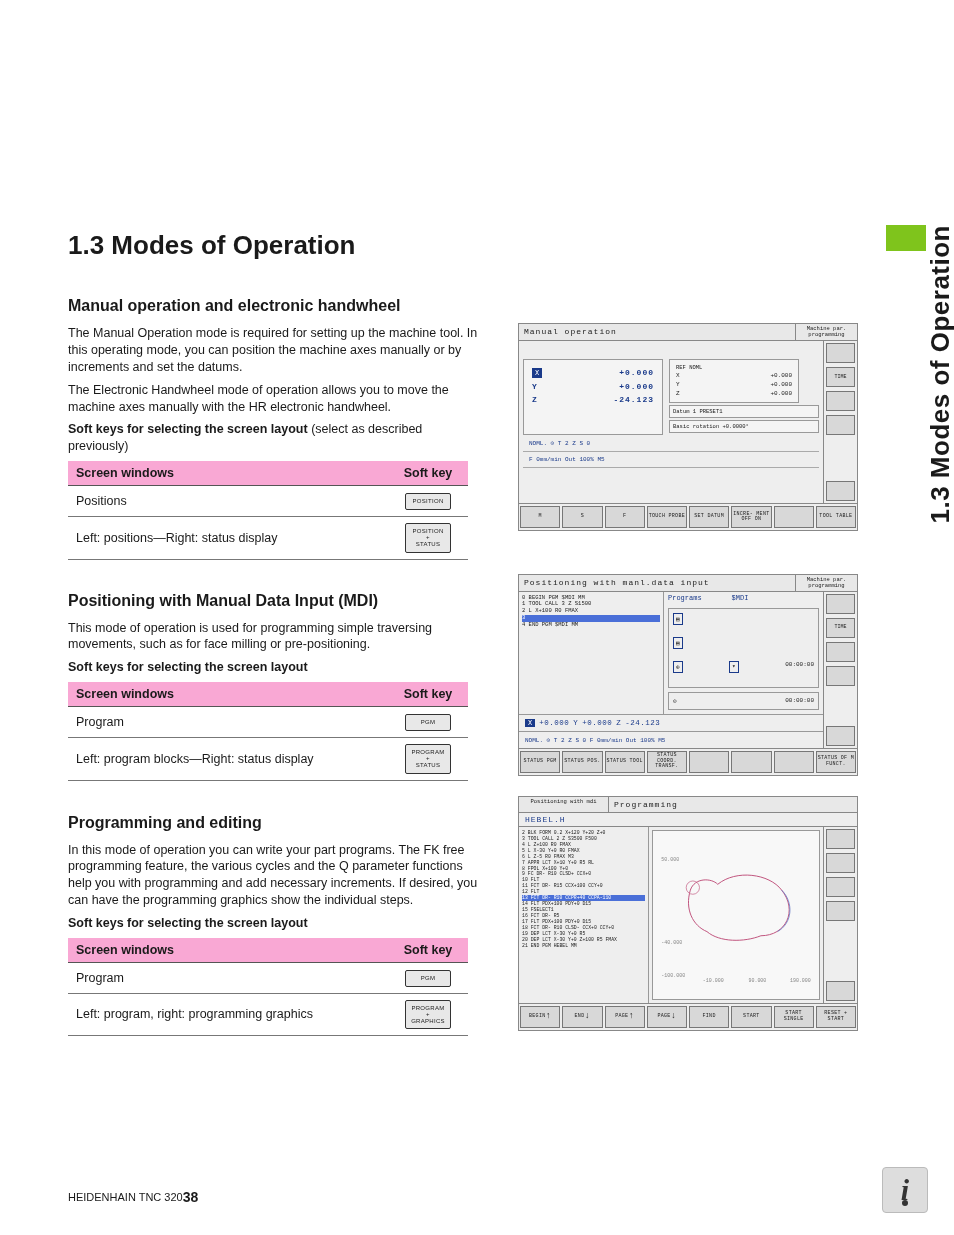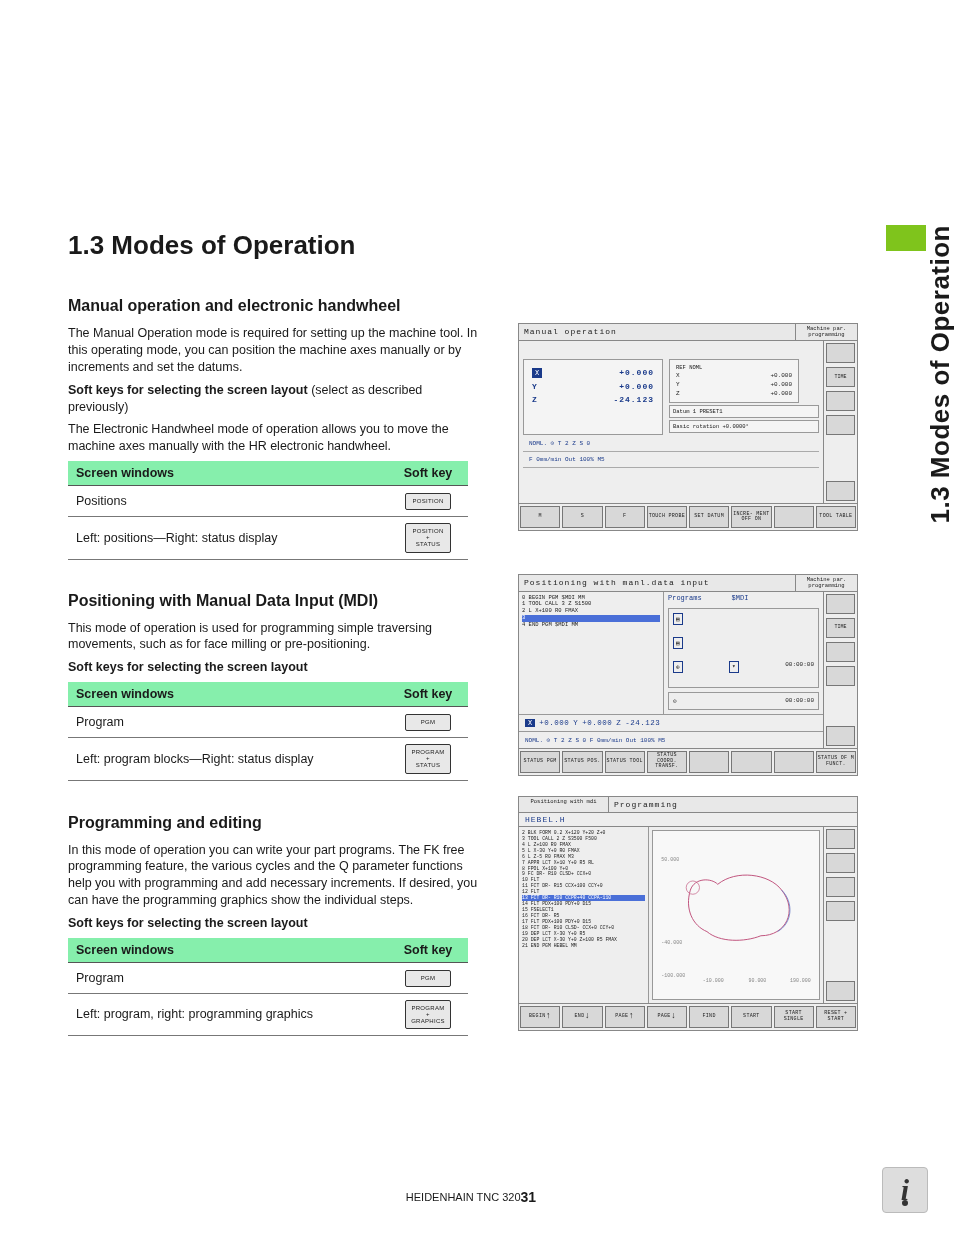--- a/index.html
+++ b/index.html
@@ -59,21 +59,21 @@
     align-items: flex-start;
   }
   .left-col { width: 420px; flex-shrink:0; }
   .right-col { width: 350px; flex-shrink:0; }
   table.sk {
     border-collapse: collapse;
     width: 400px;
     margin: 6px 0 14px 0;
     font-size: 12.5px;
   }
-  table.sk thead tr { background: #86efac; }
+  table.sk thead tr { background: #f9a8d4; }
   table.sk th {
     text-align: left;
     padding: 5px 8px;
     font-weight: bold;
     border-bottom: 1px solid #555;
     font-size: 12.5px;
   }
   table.sk th:last-child { text-align: center; width: 80px;}
   table.sk td {
     padding: 6px 8px;
@@ -132,21 +132,21 @@
   .pgm-lines { font-size:5.5px; line-height:1.25; padding:3px; color:#222;}
   .pgm-lines .hl { background:#4a6fd8; color:#fff; display:block;}
   .pgm-lines .hl2 { background:#4a6fd8; color:#fff; display:block;}
   .mini-graphic { border:1px solid #999; background:#f8f8f8; height:170px; position:relative; }
   .footer {
     position: absolute;
     bottom: 30px;
     left: 68px;
     right: 80px;
     display:flex;
-    justify-content:center;
+    justify-content:flex-start;
     font-size:11px;
     align-items:center;
   }
   .footer .pg { font-weight:bold; font-size:14px;}
   .info-icon {
     position:absolute; bottom:22px; right:26px;
     width:46px; height:46px;
     background:#ddd; border-radius:4px;
     display:flex; align-items:center; justify-content:center;
     font-family:Georgia, serif; font-style:italic; font-weight:bold;
@@ -168,22 +168,22 @@
 <div class="page">
   <div class="side-tab"></div>
   <div class="side-tab-text">1.3 Modes of Operation</div>
 
   <h1>1.3  Modes of Operation</h1>
 
   <div class="content-row">
     <div class="left-col">
       <h2>Manual operation and electronic handwheel</h2>
       <p>The Manual Operation mode is required for setting up the machine tool. In this operating mode, you can position the machine axes manually or by increments and set the datums.</p>
+      <p>The Electronic Handwheel mode of operation allows you to move the machine axes manually with the HR electronic handwheel.</p>
       <p><span class="bold-run">Soft keys for selecting the screen layout</span><span> (select as described previously)</span></p>
-      <p>The Electronic Handwheel mode of operation allows you to move the machine axes manually with the HR electronic handwheel.</p>
       <table class="sk">
         <thead>
             <tr>
           <th>Screen windows</th>
           <th>Soft key</th>
         </tr>
           </thead>
         <tbody>
           <tr>
             <td>Positions</td>
@@ -472,16 +472,16 @@
           <div class="bk">START</div>
           <div class="bk">START SINGLE</div>
           <div class="bk">RESET + START</div>
         </div>
       </div>
     </div>
   </div>
 
   <div class="footer">
     <span>HEIDENHAIN TNC 320</span>
-    <span class="pg">31</span>
+    <span class="pg">38</span>
   </div>
   <div class="info-icon">i</div>
 </div>
 
 </body></html>

